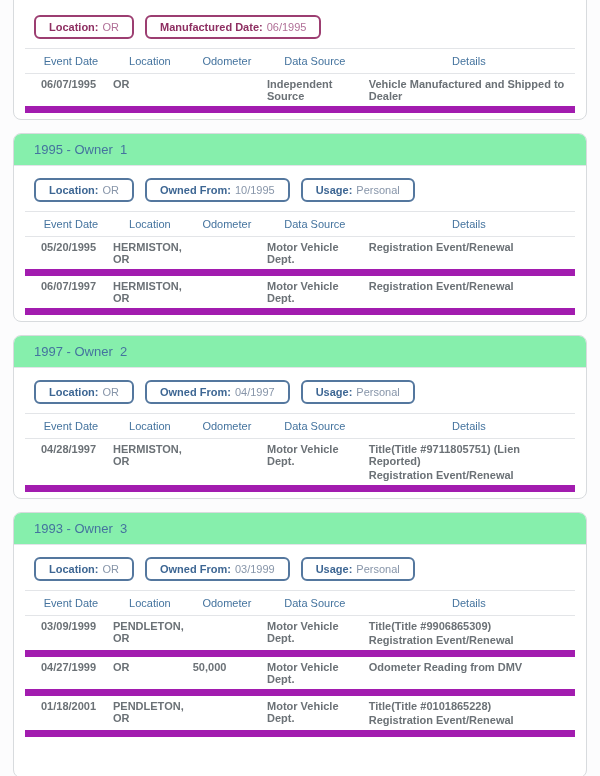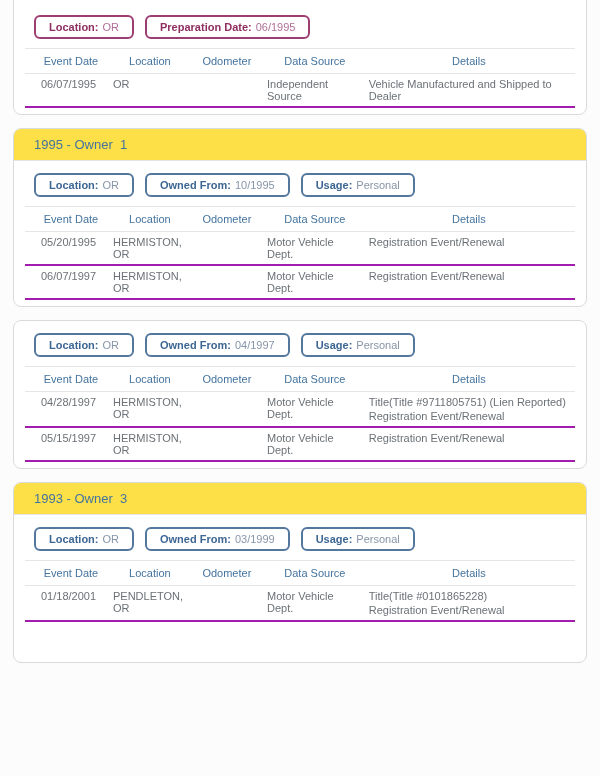--- a/index.html
+++ b/index.html
@@ -12,21 +12,21 @@
   .card {
     margin:0 13px 13px; background:#fff;
     border:1px solid #d8dbde; border-radius:8px;
   }
   .card--cut-top {
     margin-top:-12px;
     border-top-left-radius:0; border-top-right-radius:0;
   }
   .card--cut-bottom { border-radius:8px; }
   .card-header {
-    background:#fde047;
+    background:#86efac;
     border-bottom:1px solid #e2e4e8;
     border-radius:7px 7px 0 0;
     padding:8px 20px;
     font-size:13px; color:#44739e;
     white-space:pre;
   }
   .card-body { padding:12px 11px 6px; }
   .card-body--cut-top { padding-top:26px; }
   .card-body--cut-bottom { padding-bottom:40px; }
   .badge-row { display:flex; gap:11px; margin:0 9px 9px; }
@@ -47,21 +47,22 @@
   }
   .report-table th {
     text-align:center; font-weight:normal; color:#44739e;
     padding:6px 6px 6px 0;
     border-top:1px solid #e3e5e8;
     border-bottom:1px solid #e3e5e8;
   }
   .report-table td {
     color:#6b7176; vertical-align:top; line-height:12px;
     padding:4px 6px 4px 0;
-    border-bottom:2px solid #a21caf;
+    border-bottom:7px solid #a21caf;
+    font-weight:bold;
   }
   .report-table th:first-child { padding-left:10px; }
   .report-table td:first-child { padding-left:16px; }
   .detail-line + .detail-line { margin-top:2px; }
   col.c-date   { width:16%; }
   col.c-loc    { width:14.5%; }
   col.c-odo    { width:13.5%; }
   col.c-src    { width:18.5%; }
   col.c-det    { width:37.5%; }
 </style>
@@ -69,21 +70,21 @@
 <body>
 
 <section class="card card--cut-top">
   <div class="card-body card-body--cut-top">
     <div class="badge-row">
       <div class="badge badge--magenta">
         <span class="badge-label">Location:</span>
         <span class="badge-value">OR</span>
       </div>
       <div class="badge badge--magenta">
-        <span class="badge-label">Preparation Date:</span>
+        <span class="badge-label">Manufactured Date:</span>
         <span class="badge-value">06/1995</span>
       </div>
     </div>
     <table class="report-table">
       <colgroup>
           <col class="c-date">
           <col class="c-loc">
           <col class="c-odo">
           <col class="c-src">
           <col class="c-det">
@@ -164,20 +165,21 @@
           <td>
             <div class="detail-line">Registration Event/Renewal</div>
           </td>
         </tr>
       </tbody>
     </table>
   </div>
 </section>
 
 <section class="card">
+  <div class="card-header">1997 - Owner  2</div>
   <div class="card-body">
     <div class="badge-row">
       <div class="badge badge--blue">
         <span class="badge-label">Location:</span>
         <span class="badge-value">OR</span>
       </div>
       <div class="badge badge--blue">
         <span class="badge-label">Owned From:</span>
         <span class="badge-value">04/1997</span>
       </div>
@@ -204,29 +206,20 @@
         </tr>
       </thead>
       <tbody>
         <tr>
           <td>04/28/1997</td>
           <td>HERMISTON, OR</td>
           <td></td>
           <td>Motor Vehicle Dept.</td>
           <td>
             <div class="detail-line">Title(Title #9711805751) (Lien Reported)</div>
-            <div class="detail-line">Registration Event/Renewal</div>
-          </td>
-        </tr>
-        <tr>
-          <td>05/15/1997</td>
-          <td>HERMISTON, OR</td>
-          <td></td>
-          <td>Motor Vehicle Dept.</td>
-          <td>
             <div class="detail-line">Registration Event/Renewal</div>
           </td>
         </tr>
       </tbody>
     </table>
   </div>
 </section>
 
 <section class="card card--cut-bottom">
   <div class="card-header">1993 - Owner  3</div>
@@ -257,20 +250,39 @@
         <tr>
           <th>Event Date</th>
           <th>Location</th>
           <th>Odometer</th>
           <th>Data Source</th>
           <th>Details</th>
         </tr>
       </thead>
       <tbody>
         <tr>
+          <td>03/09/1999</td>
+          <td>PENDLETON, OR</td>
+          <td></td>
+          <td>Motor Vehicle Dept.</td>
+          <td>
+            <div class="detail-line">Title(Title #9906865309)</div>
+            <div class="detail-line">Registration Event/Renewal</div>
+          </td>
+        </tr>
+        <tr>
+          <td>04/27/1999</td>
+          <td>OR</td>
+          <td>50,000</td>
+          <td>Motor Vehicle Dept.</td>
+          <td>
+            <div class="detail-line">Odometer Reading from DMV</div>
+          </td>
+        </tr>
+        <tr>
           <td>01/18/2001</td>
           <td>PENDLETON, OR</td>
           <td></td>
           <td>Motor Vehicle Dept.</td>
           <td>
             <div class="detail-line">Title(Title #0101865228)</div>
             <div class="detail-line">Registration Event/Renewal</div>
           </td>
         </tr>
 

